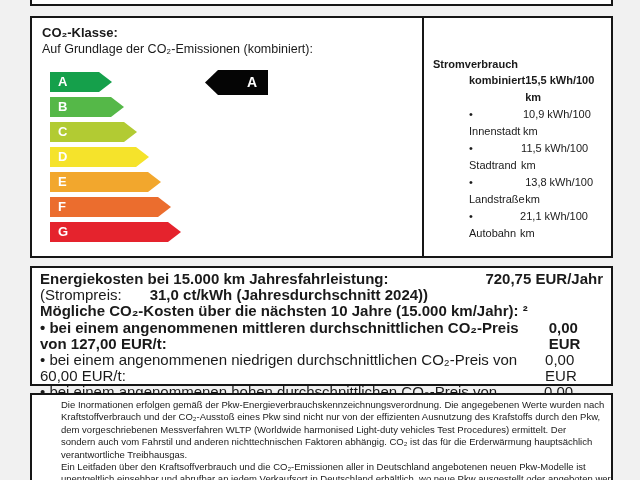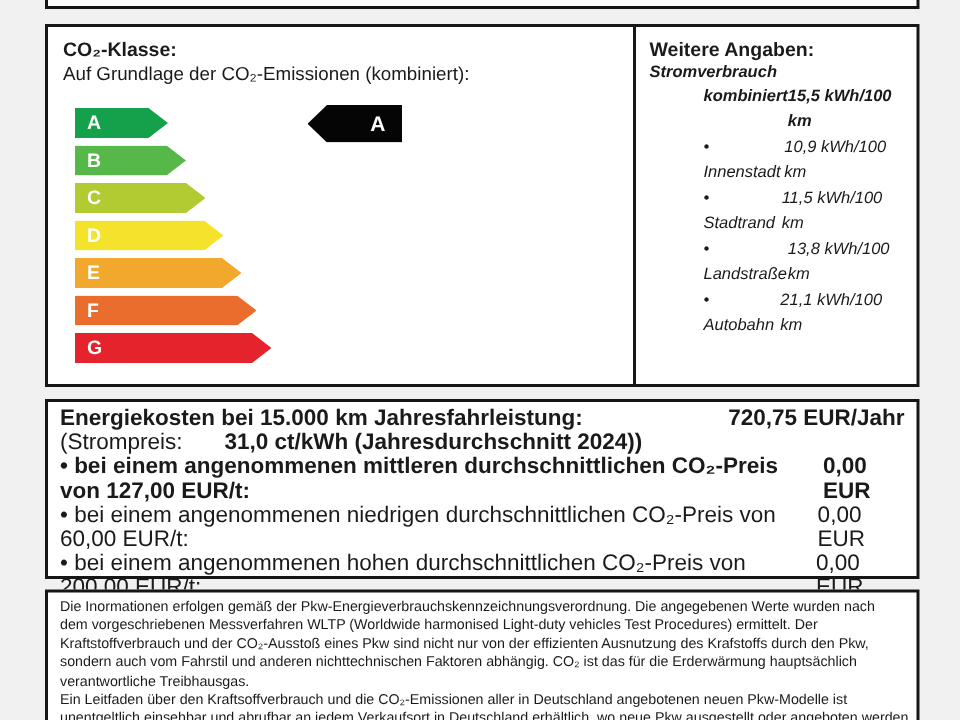--- a/index.html
+++ b/index.html
@@ -39,33 +39,33 @@
     position:absolute;left:173px;top:52px;width:63px;height:25px;
     clip-path:polygon(13px 0, 100% 0, 100% 100%, 13px 100%, 0 50%);
   }
   .vehicle-arrow span{
     display:block;line-height:25px;text-align:right;padding-right:11px;
     color:#ffffff;font-weight:bold;font-size:14px;
   }
   
   .info-box{left:422px;top:16px;width:191px;height:242px;padding:7px 9px;}
   .info-title{font-size:13px;font-weight:bold;line-height:16px;}
-  .consumption{font-style:italic;}
+  .consumption{margin-top:32px;}
   .cons-heading{font-size:11px;font-weight:bold;line-height:15px;}
   .cons-row{display:flex;justify-content:space-between;font-size:11px;line-height:17px;padding-left:36px;}
   .cons-row.bold{font-weight:bold;}
   
   .cost-box{left:30px;top:266px;width:583px;height:120px;padding:3px 8px;}
   .cost-row{display:flex;justify-content:space-between;font-size:15px;line-height:16.2px;}
   .cost-row.bold{font-weight:bold;}
   .cost-row.inline{justify-content:flex-start;}
   .cost-row.inline .v2{margin-left:28px;font-weight:bold;}
   
   .legal-box{left:30px;top:393px;width:583px;height:130px;padding:4px 8px;overflow:hidden;}
-  .legal-line{font-size:9.5px;line-height:12.4px;white-space:nowrap;}
+  .legal-line{font-size:9.5px;line-height:12.4px;white-space:nowrap;margin-left:21px;}
 </style>
 </head>
 <body>
 
 <div class="box top-strip"></div>
 
 <div class="box class-box">
   <div class="class-title">CO₂-Klasse:</div>
   <div class="class-subtitle">Auf Grundlage der CO₂-Emissionen (kombiniert):</div>
 
@@ -92,21 +92,20 @@
         <span>G</span>
       </div>
   </div>
 
   <div class="vehicle-arrow" style="background-color: rgb(5, 5, 5);">
     <span>A</span>
   </div>
 </div>
 
 <div class="box info-box">
-  <div class="info-title">Weitere Angaben:</div>
   <div class="consumption">
     <div class="cons-heading">Stromverbrauch</div>
     <div class="cons-row bold">
       <span>kombiniert</span>
       <span>15,5 kWh/100 km</span>
     </div>
     <div class="cons-row">
       <span>• Innenstadt</span>
       <span>10,9 kWh/100 km</span>
     </div>
@@ -128,38 +127,41 @@
 <div class="box cost-box">
   <div class="cost-row bold">
     <span>Energiekosten bei 15.000 km Jahresfahrleistung:</span>
     <span>720,75 EUR/Jahr</span>
   </div>
   <div class="cost-row inline">
     <span>(Strompreis:</span>
     <span class="v2">31,0 ct/kWh (Jahresdurchschnitt 2024))</span>
   </div>
   <div class="cost-row bold">
+    <span>Mögliche CO₂-Kosten über die nächsten 10 Jahre (15.000 km/Jahr): ²</span>
+  </div>
+  <div class="cost-row bold">
     <span>• bei einem angenommenen mittleren durchschnittlichen CO₂-Preis von 127,00 EUR/t:</span>
     <span>0,00 EUR</span>
   </div>
   <div class="cost-row">
     <span>• bei einem angenommenen niedrigen durchschnittlichen CO₂-Preis von 60,00 EUR/t:</span>
     <span>0,00 EUR</span>
   </div>
   <div class="cost-row">
     <span>• bei einem angenommenen hohen durchschnittlichen CO₂-Preis von 200,00 EUR/t:</span>
     <span>0,00 EUR</span>
   </div>
   <div class="cost-row bold">
     <span>befristet steuerbefreit³</span>
     <span>Kraftfahrzeugsteuer:</span>
   </div>
 </div>
 
 <div class="box legal-box">
   <div class="legal-line">Die Inormationen erfolgen gemäß der Pkw-Energieverbrauchskennzeichnungsverordnung. Die angegebenen Werte wurden nach</div>
+  <div class="legal-line">Kraftstoffverbrauch und der CO₂-Ausstoß eines Pkw sind nicht nur von der effizienten Ausnutzung des Krafstoffs durch den Pkw,</div>
   <div class="legal-line">dem vorgeschriebenen Messverfahren WLTP (Worldwide harmonised Light-duty vehicles Test Procedures) ermittelt. Der</div>
-  <div class="legal-line">Kraftstoffverbrauch und der CO₂-Ausstoß eines Pkw sind nicht nur von der effizienten Ausnutzung des Krafstoffs durch den Pkw,</div>
   <div class="legal-line">sondern auch vom Fahrstil und anderen nichttechnischen Faktoren abhängig. CO₂ ist das für die Erderwärmung hauptsächlich</div>
   <div class="legal-line">verantwortliche Treibhausgas.</div>
   <div class="legal-line">Ein Leitfaden über den Kraftsoffverbrauch und die CO₂-Emissionen aller in Deutschland angebotenen neuen Pkw-Modelle ist</div>
   <div class="legal-line">unentgeltlich einsehbar und abrufbar an jedem Verkaufsort in Deutschland erhältlich, wo neue Pkw ausgestellt oder angeboten werden. Der</div>
 </div>
 
 </body></html>

